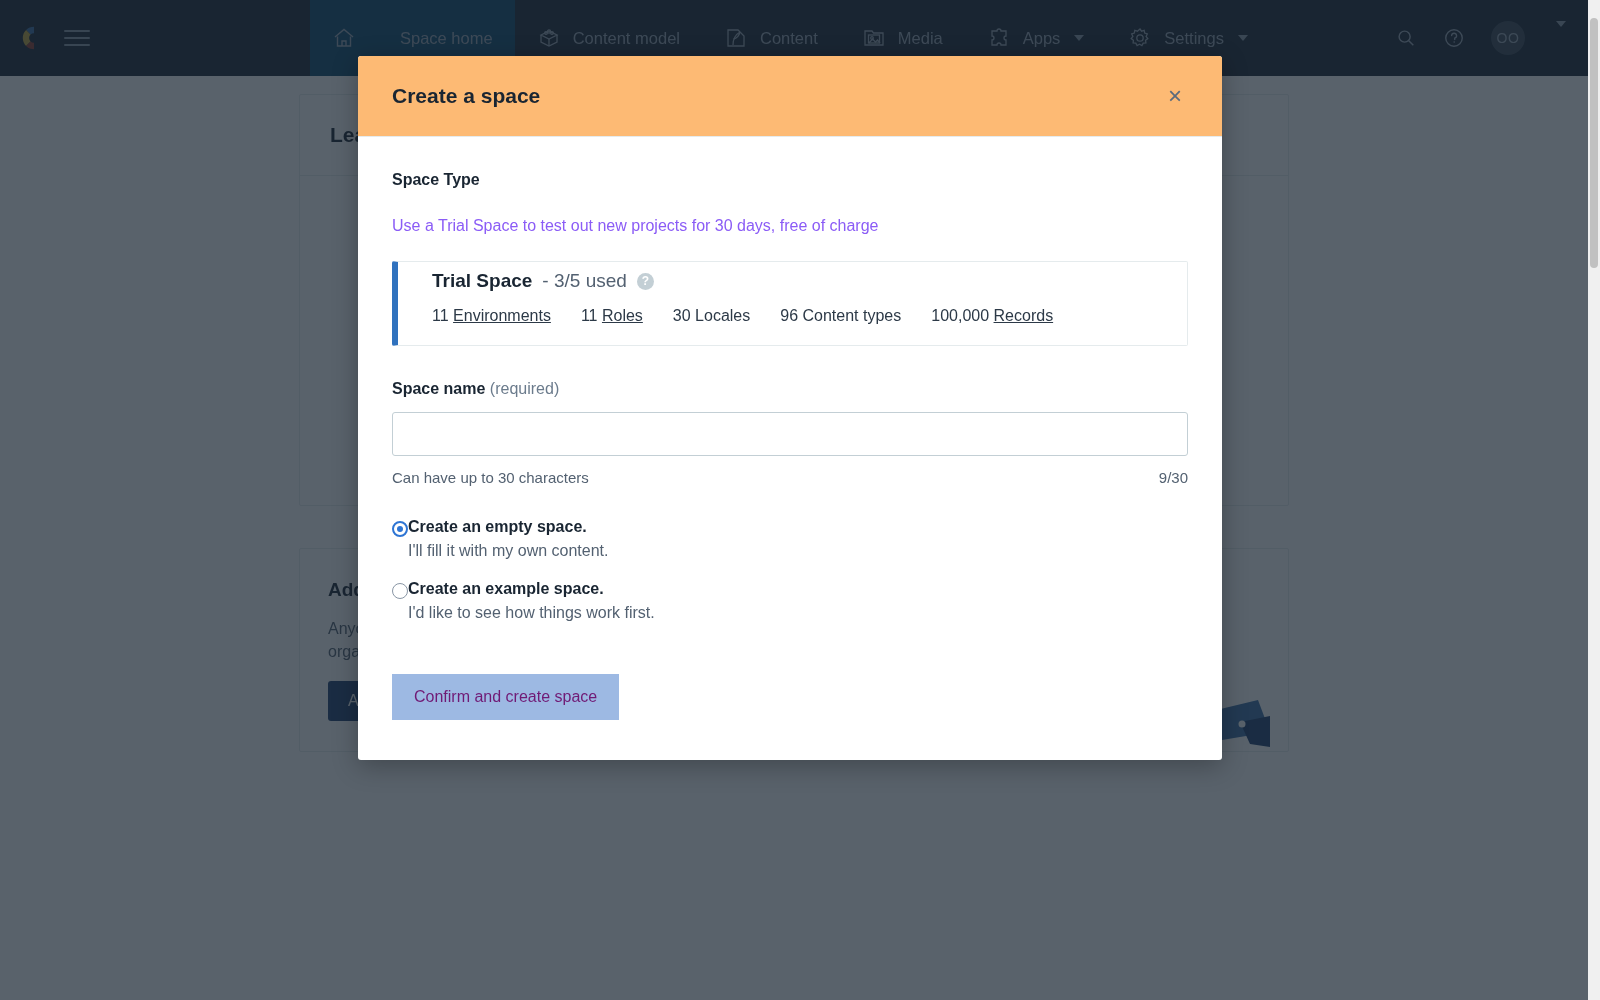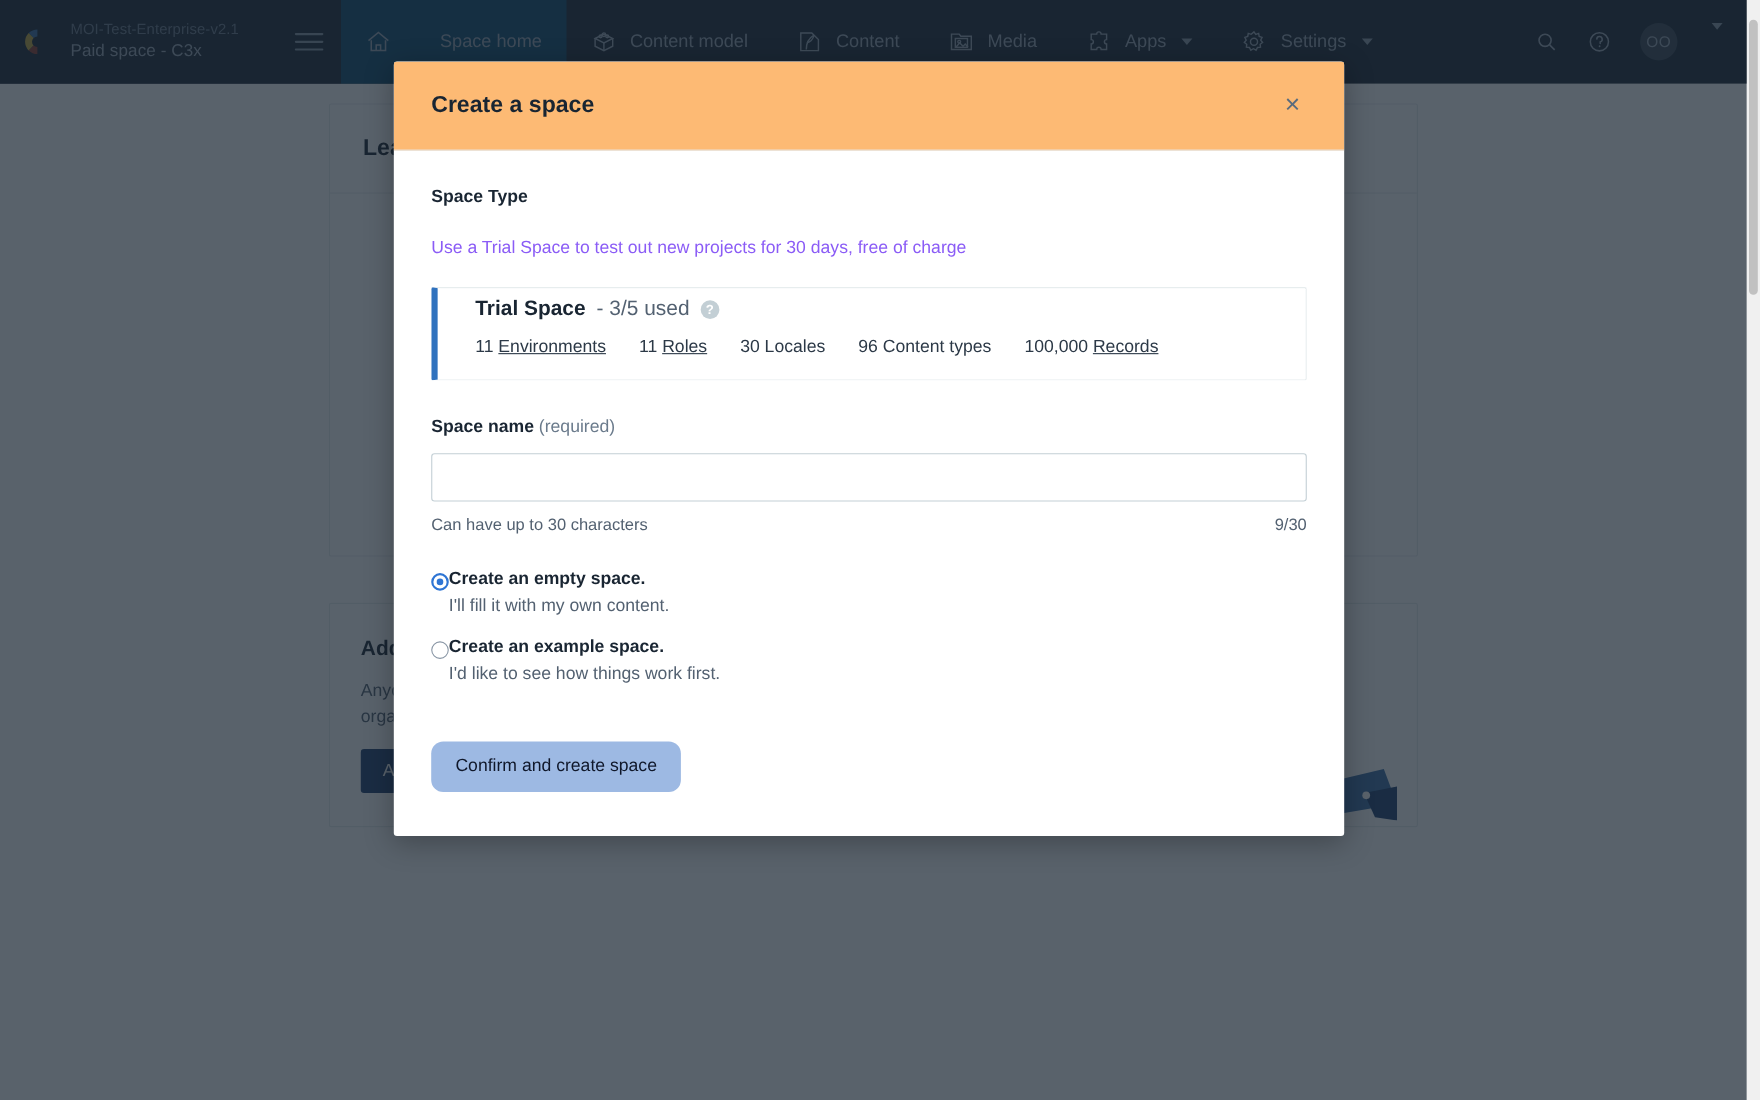--- a/index.html
+++ b/index.html
@@ -158,22 +158,22 @@
   .radio.checked { border: 2px solid #2e75d4; }
   .radio.checked::after {
     content: ""; position: absolute; left: 3px; top: 3px; width: 6px; height: 6px;
     border-radius: 50%; background: #2e75d4;
   }
   .radio-main { font-size: 16px; font-weight: bold; color: #192532; }
   .radio-sub { font-size: 16px; color: #536171; margin-top: 6px; }
   .radio-block { margin-bottom: 20px; }
 
   .confirm-btn {
-    margin-top: 32px; background: #9db9e3; color: #0f172a; border: none;
-    font-size: 16px; padding: 14px 22px; border-radius: 11px; cursor: pointer;
+    margin-top: 32px; background: #9db9e3; color: #701a75; border: none;
+    font-size: 16px; padding: 14px 22px; border-radius: 0; cursor: pointer;
     font-family: "Liberation Sans", sans-serif;
   }
 </style>
 </head>
 <body>
 
 <div id="root">
 
   <div class="page-body">
     <div class="content-wrap">
@@ -241,24 +241,20 @@
     </div>
   </div>
 
   <div class="topnav">
     <div class="nav-org">
       <svg class="logo-c" viewBox="0 0 40 40">
         <path d="M20 6 a14 14 0 0 0 -9.9 4.1 l5.6 5.6 A6 6 0 0 1 20 14 z" fill="#3a6ea5"></path>
         <path d="M10.1 10.1 A14 14 0 0 0 10.1 29.9 l5.6 -5.6 a6 6 0 0 1 0 -8.6 z" fill="#c2a53c"></path>
         <path d="M10.1 29.9 A14 14 0 0 0 20 34 v-8 a6 6 0 0 1 -4.3 -1.7 z" fill="#8f3a2e"></path>
       </svg>
-      <div class="org-text">
-        <div class="org-name">MOI-Test-Enterprise-v2.1</div>
-        <div class="org-space">Paid space - C3x</div>
-      </div>
       <div class="hamburger">
         <span></span>
           <span></span>
           <span></span>
       </div>
     </div>
 
     <div class="nav-items">
       <div class="nav-item active">
         <span>

